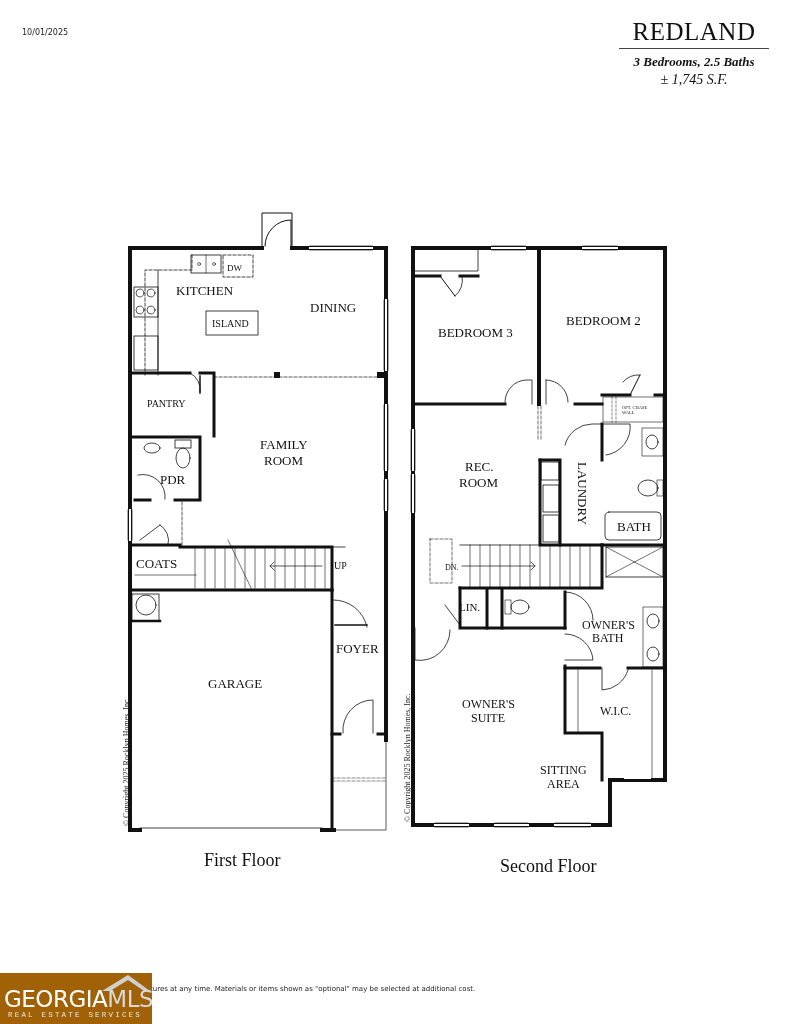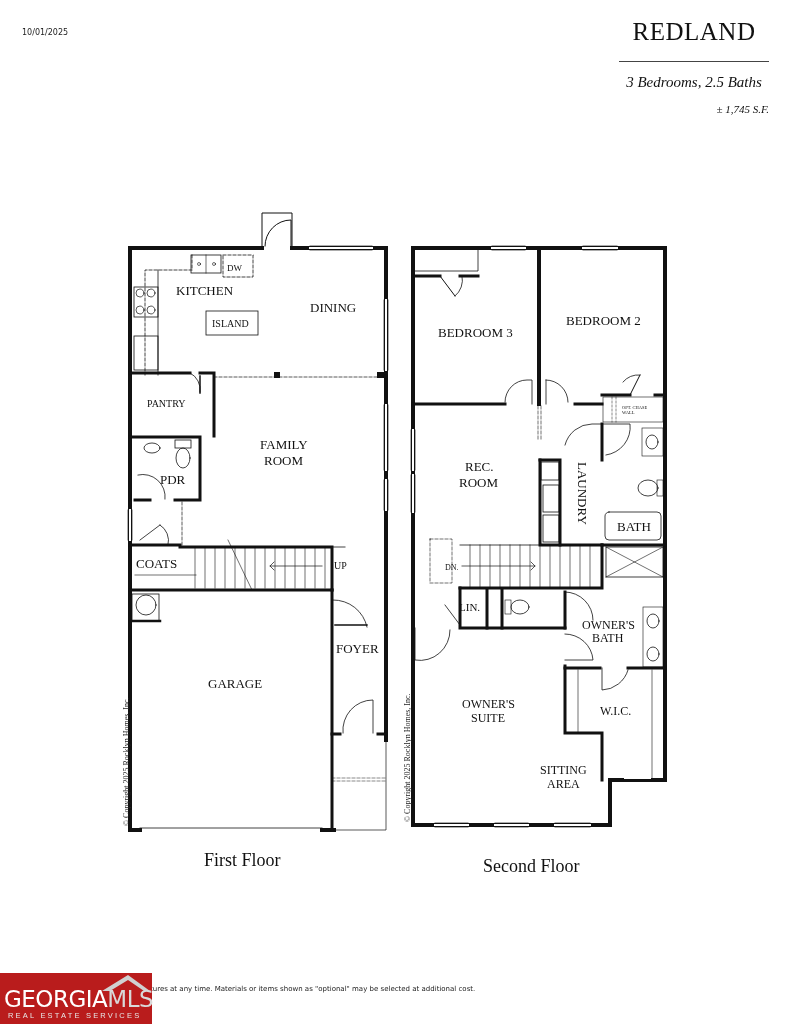--- a/index.html
+++ b/index.html
@@ -1,28 +1,28 @@
 <!DOCTYPE html>
 <html><head>
 <meta charset="utf-8">
 <style>
   html, body { margin:0; padding:0; background:#ffffff; }
   body { width:791px; height:1024px; position:relative; overflow:hidden; font-family:"Liberation Serif", serif; color:#111; }
   .abs { position:absolute; }
   .date { left:22px; top:20px; font-family:"DejaVu Sans", sans-serif; font-size:8px; color:#222;margin-top:8px; }
   .title-block { right:22px; top:18px; width:150px; text-align:center; }
-  .plan-name { font-family:"Liberation Serif", serif; font-size:25px; letter-spacing:0.5px; border-bottom:1px solid #444; padding-bottom:15px; line-height:28px; }
-  .plan-beds { font-family:"Liberation Serif", serif; font-style:italic; font-size:15px; margin-top:12px; }
-  .plan-sf { font-family:"Liberation Serif", serif; font-style:italic; font-size:11px; margin-top:12px;text-align:right; }
+  .plan-name { font-family:"Liberation Serif", serif; font-size:25px; letter-spacing:0.5px; border-bottom:1px solid #444; padding-bottom:2px; line-height:28px; }
+  .plan-beds { font-family:"Liberation Serif", serif; font-style:italic; font-size:13px; margin-top:5px;font-weight:bold; }
+  .plan-sf { font-family:"Liberation Serif", serif; font-style:italic; font-size:14px; margin-top:2px; }
   .floor-label { font-family:"Liberation Serif", serif; font-size:18px; }
   .disclaimer { left:150px; top:984px; font-family:"DejaVu Sans", sans-serif; font-size:7px; color:#222; line-height:10px; white-space:nowrap; }
-  .mls-logo { left:0; top:973px; width:152px; height:51px; background:#b91c1c; }
+  .mls-logo { left:0; top:973px; width:152px; height:51px; background:#a16207; }
   .mls-main { left:4px; top:13px; font-family:"DejaVu Sans", sans-serif; font-size:23px; color:#ffffff; letter-spacing:-0.5px; white-space:nowrap; }
   .mls-main .light { color:#d9d9d9; }
-  .mls-sub { left:8px; top:38px; font-family:Liberation Sans, sans-serif; font-size:7.5px; color:#e6e6e6; letter-spacing:2.2px; white-space:nowrap; }
+  .mls-sub { left:8px; top:38px; font-family:Liberation Mono, monospace; font-size:7.5px; color:#e6e6e6; letter-spacing:2.2px; white-space:nowrap; }
   .copyright { font-family:"Liberation Serif", serif; font-size:8px; transform-origin:left top; transform:rotate(-90deg); white-space:nowrap; color:#222; }
   svg text { font-family:"Liberation Serif", serif; }
 </style>
 </head>
 <body>
 
 <div class="abs date">10/01/2025</div>
 
 <div class="abs title-block">
   <div class="plan-name">REDLAND</div>
@@ -237,21 +237,21 @@
     <text x="471" y="722" font-size="12">SUITE</text>
     <text x="540" y="774" font-size="12">SITTING</text>
     <text x="547" y="788" font-size="12">AREA</text>
   </g>
 </svg>
 
 <div class="abs copyright" style="left:122px;top:826px;">© Copyright 2025 Rocklyn Homes, Inc.</div>
 <div class="abs copyright" style="left:403px;top:822px;">© Copyright 2025 Rocklyn Homes, Inc.</div>
 
 <div class="abs floor-label" style="left:204px;top:850px;">First Floor</div>
-<div class="abs floor-label" style="left:483px;top:856px;">Second Floor</div>
+<div class="abs floor-label" style="left:500px;top:856px;">Second Floor</div>
 
 <div class="abs disclaimer">
   <div>tures at any time. Materials  or items shown as "optional" may be selected at additional cost.</div>
 </div>
 
 <div class="abs mls-logo">
   <svg class="abs" style="left:100px;top:0" width="52" height="20">
     <path d="M2 18 L28 2 L50 18 L44 18 L28 7 L10 18 Z" fill="#d0d0d0"></path>
   </svg>
   <div class="abs mls-main"><span>GEORGIA</span><span class="light">MLS</span></div>

